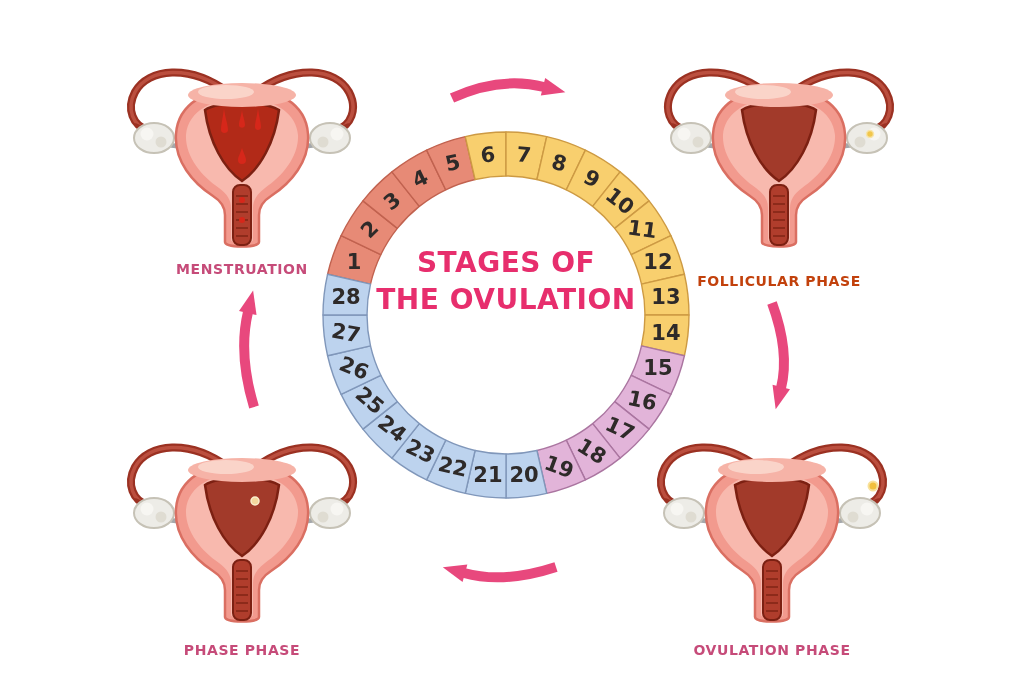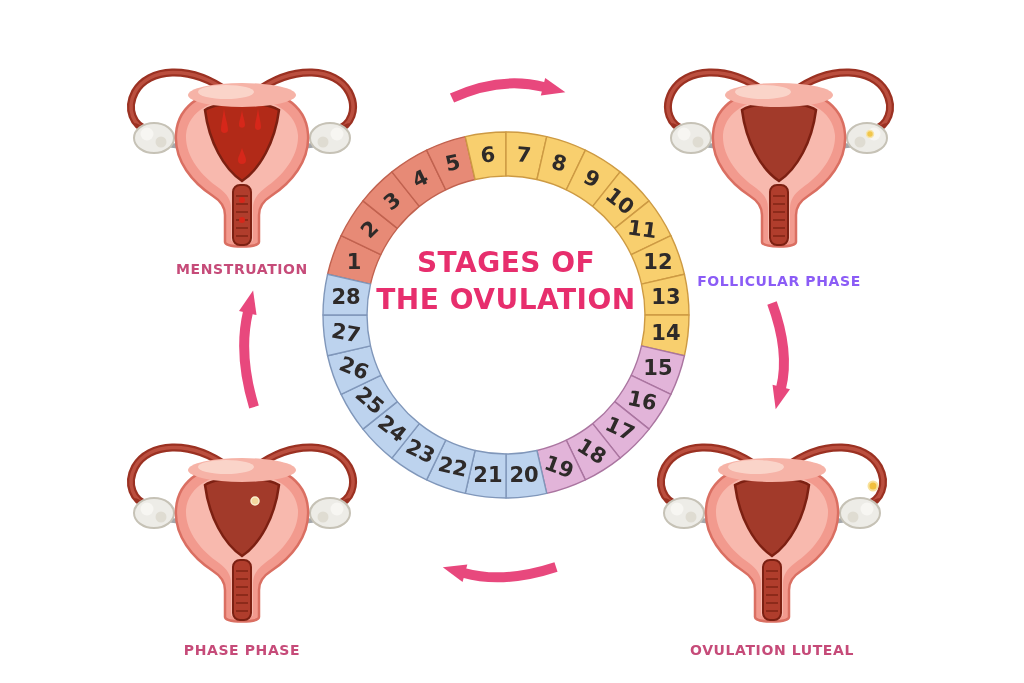--- a/index.html
+++ b/index.html
@@ -103,21 +103,21 @@
           <path d="M93,62 C106,53 154,53 167,62 C163,94 148,121 130,133 C112,121 97,94 93,62 Z" fill="#a23a2a" stroke="#7c2012" stroke-width="2.5"></path>
           <g>
             <rect x="121" y="137" width="18" height="60" rx="7" fill="#b03d2c" stroke="#7c2012" stroke-width="2"></rect>
             <path d="M124,148 h12 M124,156 h12 M124,164 h12 M124,172 h12 M124,180 h12 M124,188 h12" stroke="#8c2a1a" stroke-width="2"></path>
           </g>
           <ellipse cx="130" cy="47" rx="54" ry="12" fill="#f6b3a7"></ellipse>
           <ellipse cx="114" cy="44" rx="28" ry="7" fill="#fbd7cd" opacity="0.9"></ellipse>
           <circle cx="221" cy="86" r="3.5" fill="#f1c64b" stroke="#f7e4a9" stroke-width="1.5"></circle>
         </svg>
       </div>
-    <div class="corner-label" style="color: #8b5cf6; margin-top: 20px;">FOLLICULAR PHASE</div>
+    <div class="corner-label" style="color: #c2410c; margin-top: 20px;">FOLLICULAR PHASE</div>
   </div>
 
   <div class="corner corner-bottom" style="left:107px;top:423px;">
     <div>
         <svg width="260" height="205" viewBox="0 0 260 205">
           <g fill="none" stroke-linecap="round">
             <path d="M116,44 C78,16 36,20 23,44 C14,61 21,78 36,82" stroke="#9b3122" stroke-width="8"></path>
             <path d="M116,44 C78,16 36,20 23,44 C14,61 21,78 36,82" stroke="#bb4f3f" stroke-width="3.5"></path>
             <path d="M144,44 C182,16 224,20 237,44 C246,61 239,78 224,82" stroke="#9b3122" stroke-width="8"></path>
             <path d="M144,44 C182,16 224,20 237,44 C246,61 239,78 224,82" stroke="#bb4f3f" stroke-width="3.5"></path>
@@ -179,21 +179,21 @@
           <path d="M93,62 C106,53 154,53 167,62 C163,94 148,121 130,133 C112,121 97,94 93,62 Z" fill="#a23a2a" stroke="#7c2012" stroke-width="2.5"></path>
           <g>
             <rect x="121" y="137" width="18" height="60" rx="7" fill="#b03d2c" stroke="#7c2012" stroke-width="2"></rect>
             <path d="M124,148 h12 M124,156 h12 M124,164 h12 M124,172 h12 M124,180 h12 M124,188 h12" stroke="#8c2a1a" stroke-width="2"></path>
           </g>
           <ellipse cx="130" cy="47" rx="54" ry="12" fill="#f6b3a7"></ellipse>
           <ellipse cx="114" cy="44" rx="28" ry="7" fill="#fbd7cd" opacity="0.9"></ellipse>
           <circle cx="231" cy="63" r="4.5" fill="#f1bf3e" stroke="#f8e19b" stroke-width="2"></circle>
         </svg>
       </div>
-    <div class="corner-label" style="color: rgb(198, 75, 121);">OVULATION LUTEAL</div>
+    <div class="corner-label" style="color: rgb(198, 75, 121);">OVULATION PHASE</div>
   </div>
 
   <div class="ring-wrap">
     <svg width="380" height="380" viewBox="0 0 380 380">
         <g>
           <path d="M11.59,149.28 A183,183 0 0 1 25.12,110.60 L64.77,129.69 A139,139 0 0 0 54.49,159.07 Z" fill="#e78a76" stroke="#c1624f" stroke-width="1.4" stroke-linejoin="round"></path>
           <text x="38.03" y="136.83" transform="rotate(0 38.03 136.83)" text-anchor="middle" dominant-baseline="central" font-size="21" font-weight="bold" fill="#2e2a29">1</text>
         </g>
         <g>
           <path d="M25.12,110.60 A183,183 0 0 1 46.92,75.90 L81.33,103.33 A139,139 0 0 0 64.77,129.69 Z" fill="#e78a76" stroke="#c1624f" stroke-width="1.4" stroke-linejoin="round"></path>

